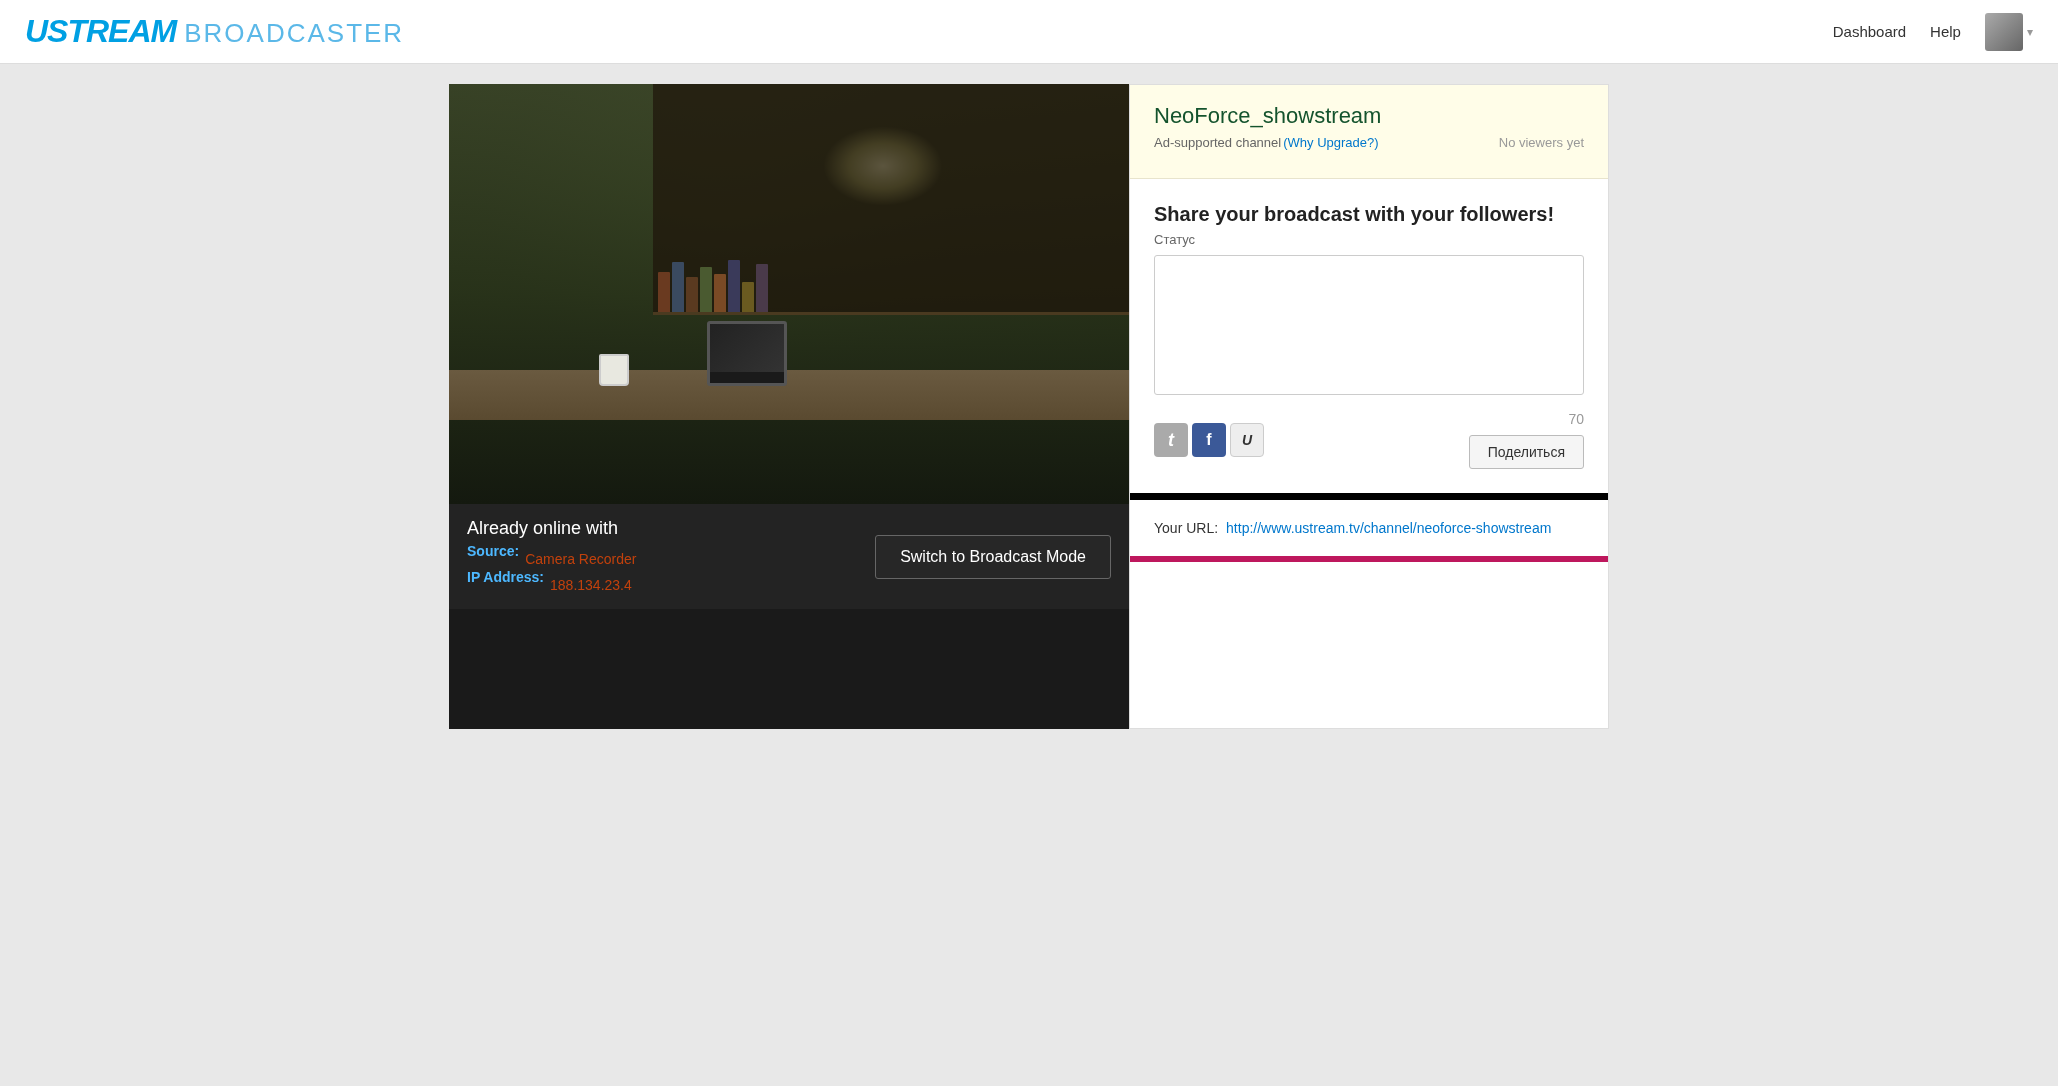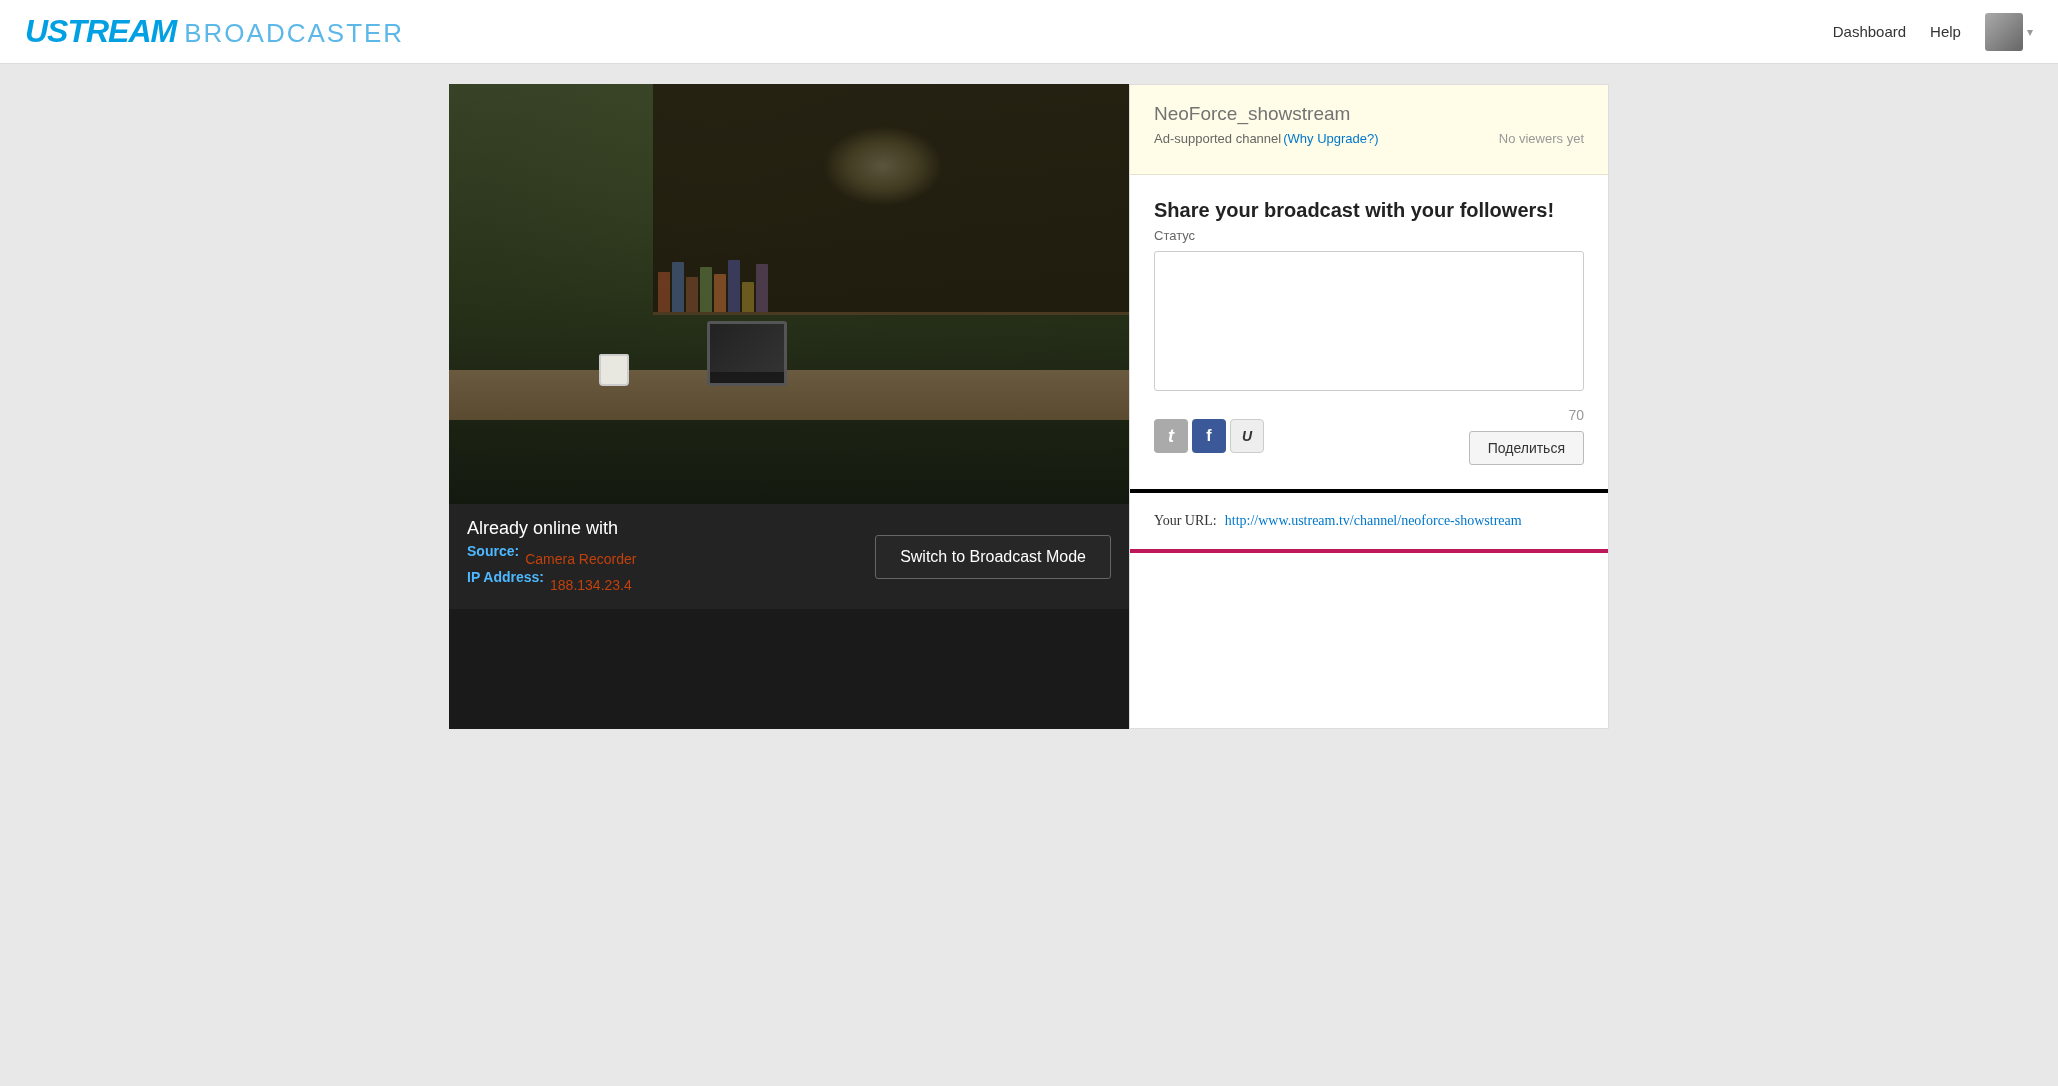--- a/index.html
+++ b/index.html
@@ -238,23 +238,23 @@
       background: #fff;
       border: 1px solid #ddd;
       margin-left: 0;
     }
     #channel-header {
       background: #fffde8;
       padding: 18px 24px 14px;
       border-bottom: 1px solid #e8e4cc;
     }
     #channel-name {
-      font-size: 19px;
+      font-size: 22px;
       font-weight: normal;
-      color: #737373;
+      color: #14532d;
       margin-bottom: 6px;
     }
     #channel-meta-row {
       display: flex;
       align-items: center;
       justify-content: space-between;
       margin-bottom: 14px;
     }
     #channel-meta-left {
       display: flex;
@@ -300,21 +300,21 @@
       border-radius: 1px;
     }
     #menu-arrow-icon {
       color: #888;
       font-size: 14px;
     }
 
     
     #share-section {
       padding: 24px;
-      border-bottom: 4px solid #000000;
+      border-bottom: 7px solid #000000;
     }
     #share-title {
       font-size: 20px;
       font-weight: bold;
       color: #222;
       margin-bottom: 6px;
     }
     #status-label {
       font-size: 13px;
       color: #666;
@@ -390,22 +390,21 @@
       color: #333;
       padding: 8px 18px;
       font-size: 14px;
       cursor: pointer;
       border-radius: 3px;
     }
 
     
     #url-section {
       padding: 20px 24px;
-      border-bottom: 4px solid #be185d;
-      font-family: Liberation Serif, serif;
+      border-bottom: 6px solid #be185d;
     }
     #url-row {
       display: flex;
       align-items: center;
       gap: 8px;
       font-size: 14px;
     }
     #url-label {
       color: #333;
     }

